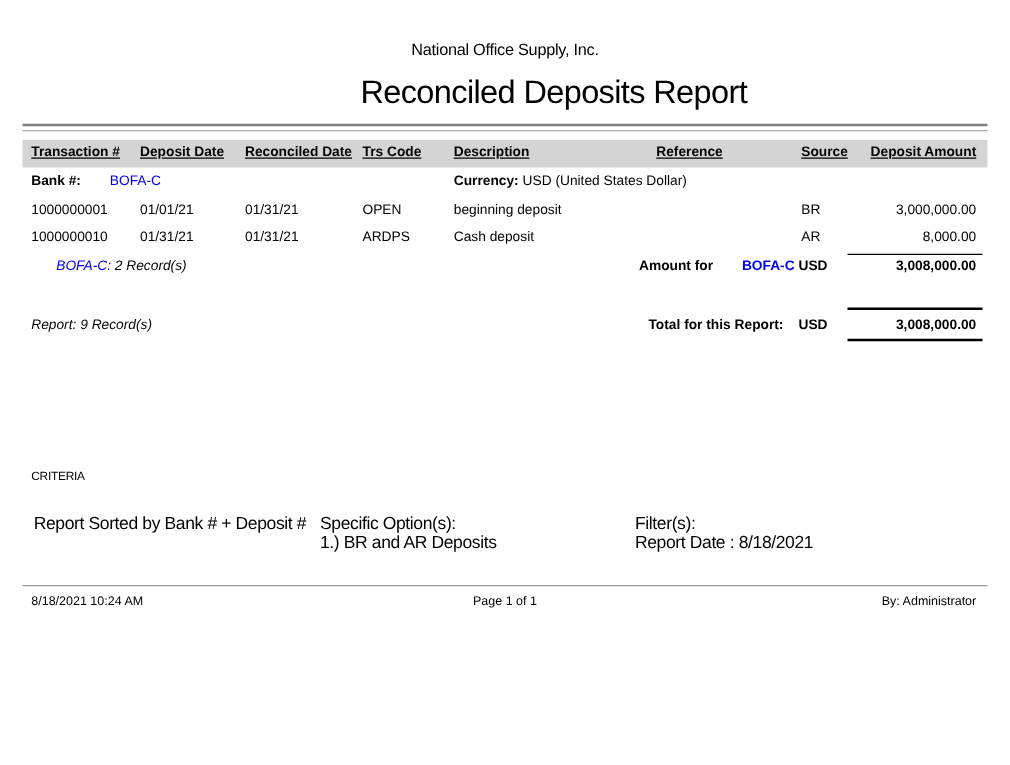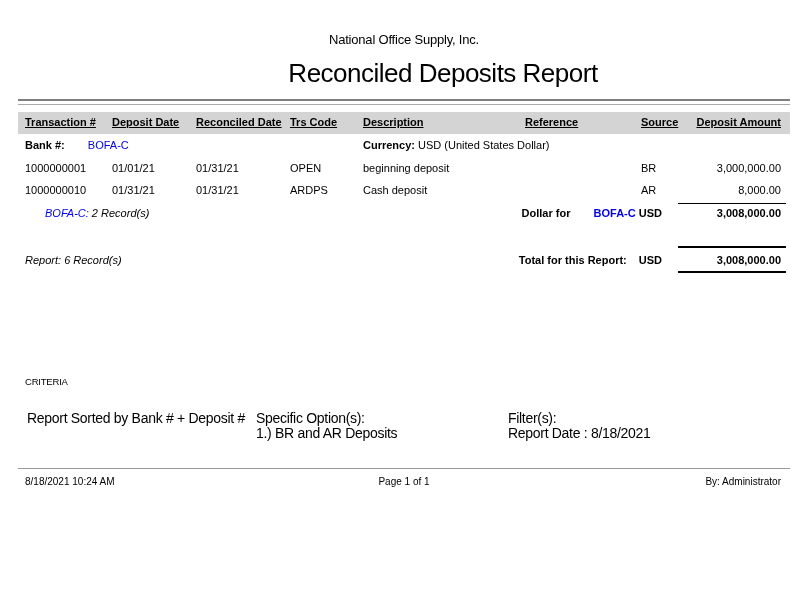--- a/index.html
+++ b/index.html
@@ -113,27 +113,27 @@
     <span class="c-trs">ARDPS</span>
     <span class="c-desc">Cash deposit</span>
     <span class="c-ref"></span>
     <span class="c-src">AR</span>
     <span class="c-amt">8,000.00</span>
   </div>
 
   <div class="abs rule-bank-total"></div>
   <div class="drow bank-total-row">
     <span class="c-txn italic"><span class="blue">BOFA-C:</span>&nbsp;<span>2 Record(s)</span></span>
-    <span class="total-label-group"><span>Dollar for</span>&nbsp;<span class="blue">BOFA-C</span>&nbsp;<span>USD</span></span>
+    <span class="total-label-group"><span>Amount for</span>&nbsp;<span class="blue">BOFA-C</span>&nbsp;<span>USD</span></span>
     <span class="c-amt bold">3,008,000.00</span>
   </div>
 
   <div class="abs rule-report-top"></div>
   <div class="drow report-total-row">
-    <span class="c-txn italic">Report: 6 Record(s)</span>
+    <span class="c-txn italic">Report: 9 Record(s)</span>
     <span class="total-label-group"><span>Total for this Report:</span><span class="report-currency">USD</span></span>
     <span class="c-amt bold">3,008,000.00</span>
   </div>
   <div class="abs rule-report-bottom"></div>
 
   <div class="abs criteria-header">CRITERIA</div>
   <div class="abs crit crit-sort">Report Sorted by Bank # + Deposit #</div>
   <div class="abs crit crit-opt-label">Specific Option(s):</div>
   <div class="abs crit crit-opt-value">1.) BR and AR Deposits</div>
   <div class="abs crit crit-flt-label">Filter(s):</div>

